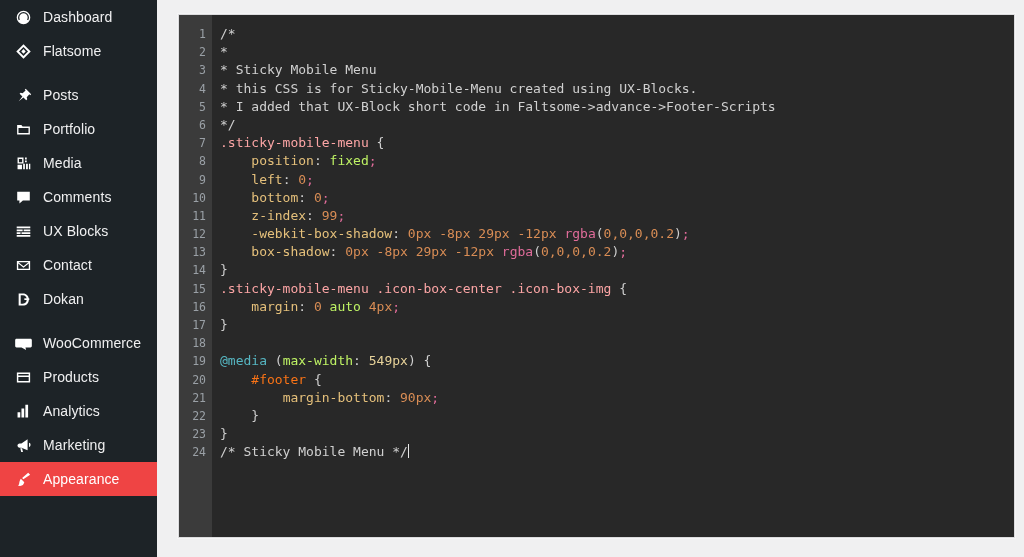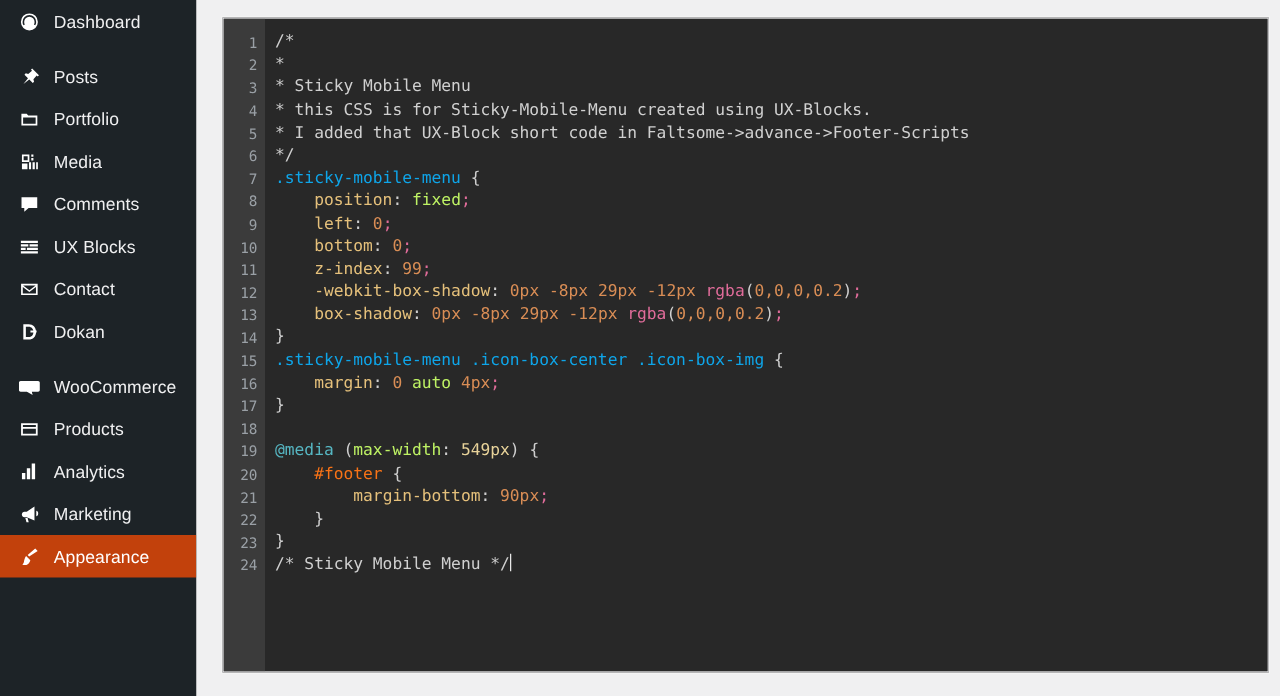--- a/index.html
+++ b/index.html
@@ -33,21 +33,21 @@
     width: 26px; height: 20px;
     display: inline-flex; align-items: center; justify-content: center;
     margin-right: 7px;
     color: #ffffff;
     flex: 0 0 26px;
   }
   .menu-item .mi-icon svg { display: block; }
   .menu-item .mi-label { font-size: 14px; letter-spacing: .1px; }
   .menu-sep { height: 10px; }
   .menu-item.current {
-    background: #c2410c;
+    background: #ef4444;
     color: #ffffff;
     font-weight: 400;
   }
   .menu-item.current .mi-icon { color: #fff; }
   .menu-item.current::after {
     content: "";
     position: absolute;
     right: -8px; top: 50%;
     transform: translateY(-50%);
     width: 0; height: 0;
@@ -91,21 +91,21 @@
     flex: 1 1 auto;
     padding: 10px 0 0 8px;
     color: #dcdcdc;
     white-space: pre;
     overflow: hidden;
   }
   #code-lines .ln { height: 18.2px; }
 
   
   .t-com  { color: #d0d0d0; }
-  .t-sel  { color: #0ea5e9; }
+  .t-sel  { color: #fca5a5; }
   .t-prop { color: #e5c07b; margin-top: 40px; }
   .t-val  { color: #bef264; }
   .t-num  { color: #d98d55; }
   .t-fn   { color: #e06c9a; }
   .t-at   { color: #56b6c2; }
   .t-id   { color: #f97316; }
   .t-unit { color: #e8d39a; }
   .t-punc { color: #cfcfcf; }
   .t-brace{ color: #cfcfcf; }
 
@@ -122,20 +122,28 @@
 <div id="root">
 
   <nav id="sidebar">
       <div class="menu-item">
         <span class="mi-icon">
           <svg width="17" height="17" viewBox="0 0 20 20" fill="currentColor">
             <path d="M10 2a8 8 0 100 16 8 8 0 000-16zm0 1.6a6.4 6.4 0 016.4 6.4c0 1.2-.33 2.32-.9 3.28l-1.3-.78A4.9 4.9 0 0014.9 10 4.9 4.9 0 0010 5.1 4.9 4.9 0 005.1 10c0 .9.24 1.74.66 2.46l-1.28.8A6.35 6.35 0 013.6 10 6.4 6.4 0 0110 3.6zm2.9 2.9l-3.5 3.1a1.1 1.1 0 101.55 1.55L13.9 7.5z"></path>
           </svg>
         </span>
         <span class="mi-label">Dashboard</span>
+      </div>
+      <div class="menu-item">
+        <span class="mi-icon">
+          <svg width="17" height="17" viewBox="0 0 20 20" fill="currentColor">
+            <path d="M10 1.5L18.5 10 10 18.5 1.5 10 10 1.5zm0 3.2L4.7 10 10 15.3 15.3 10 10 4.7zm0 2.4L12.6 10 10 12.6 7.4 10 10 7.1z"></path>
+          </svg>
+        </span>
+        <span class="mi-label">Flatsome</span>
       </div>
       <div class="menu-sep"></div>
       <div class="menu-item">
         <span class="mi-icon">
           <svg width="17" height="17" viewBox="0 0 20 20" fill="currentColor">
             <path d="M12.6 2.1l-1.1 1.1 1 1-3.6 3.1-2.3-.6-1.2 1.2 3.3 3.3-4.3 5.5 5.5-4.3 3.3 3.3 1.2-1.2-.6-2.3 3.1-3.6 1 1 1.1-1.1-6.4-6.4z"></path>
           </svg>
         </span>
         <span class="mi-label">Posts</span>
       </div>

